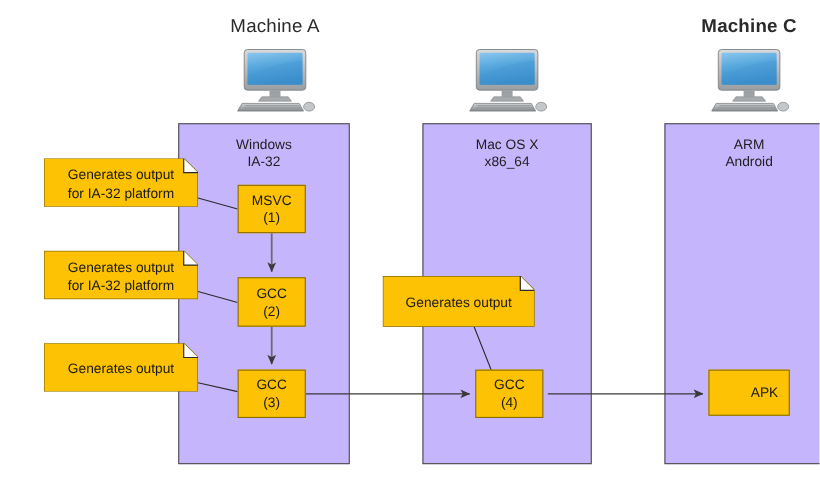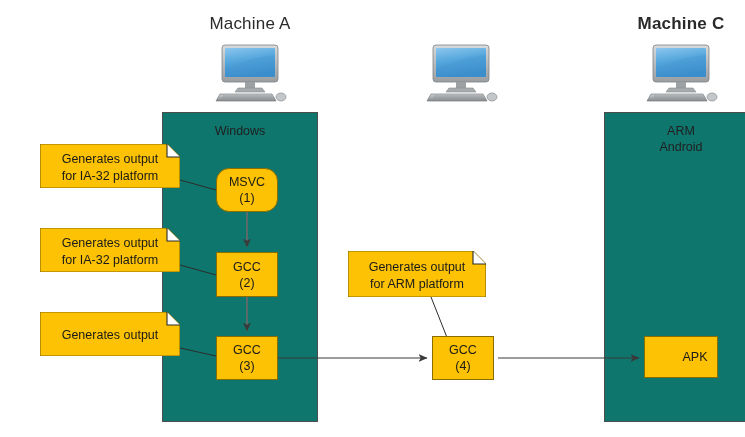--- a/index.html
+++ b/index.html
@@ -31,21 +31,21 @@
     white-space: nowrap;
   }
   .machine-icon {
     position: absolute;
     width: 74px;
     height: 60px;
   }
   .container-box {
     position: absolute;
     border: 1.6px solid #4d4d4d;
-    background: #0f766e;
+    background: #c4b5fd;
     box-sizing: border-box;
   }
   .container-label {
     position: absolute;
     width: 100%;
     text-align: center;
     font-size: 12.5px;
     line-height: 16px;
     color: #1f1f1f;
     top: 10px;
@@ -157,23 +157,30 @@
       <path d="M7 51 L59 51 L63 58 L3 58 Z" fill="url(#kbd)" stroke="#7b7f82" stroke-width="0.7"></path>
       <line x1="10" y1="53" x2="59" y2="53" stroke="#8e9295" stroke-width="0.7"></line>
       <line x1="9" y1="55" x2="61" y2="55" stroke="#8e9295" stroke-width="0.7"></line>
       <ellipse cx="68" cy="54" rx="5" ry="4" fill="#c3c7ca" stroke="#8a8e91" stroke-width="0.7"></ellipse>
     </svg>
   </div>
 
   <div class="container-box" style="left:134px; top:112px; width:156px; height:310px;">
     <div class="container-label">
       <div>Windows</div>
-    </div>
-  </div>
-
+      <div>IA-32</div>
+    </div>
+  </div>
+
+  <div class="container-box" style="left:356px; top:112px; width:154px; height:310px;">
+    <div class="container-label">
+      <div>Mac OS X</div>
+      <div>x86_64</div>
+    </div>
+  </div>
 
   <div class="container-box" style="left:576px; top:112px; width:154px; height:310px;">
     <div class="container-label">
       <div>ARM</div>
       <div>Android</div>
     </div>
   </div>
 
   <svg class="edge-layer">
     <defs>
@@ -189,21 +196,21 @@
     <line x1="250" y1="358" x2="399" y2="358" stroke="#3a3a3a" stroke-width="1.2" marker-end="url(#arrowhead)"></line>
 
     <line x1="470" y1="358" x2="611" y2="358" stroke="#3a3a3a" stroke-width="1.2" marker-end="url(#arrowhead)"></line>
 
     <line x1="152" y1="180" x2="188" y2="190" stroke="#2b2b2b" stroke-width="1"></line>
     <line x1="152" y1="265" x2="188" y2="275" stroke="#2b2b2b" stroke-width="1"></line>
     <line x1="152" y1="348" x2="188" y2="356" stroke="#2b2b2b" stroke-width="1"></line>
     <line x1="403" y1="297" x2="420" y2="340" stroke="#2b2b2b" stroke-width="1"></line>
   </svg>
 
-  <div class="node-box" style="left:188px; top:168px; width:62px; height:44px;border-radius:13px;">
+  <div class="node-box" style="left:188px; top:168px; width:62px; height:44px;">
     <div>MSVC</div>
     <div>(1)</div>
   </div>
 
   <div class="node-box" style="left:188px; top:252px; width:62px; height:45px;">
     <div>GCC</div>
     <div>(2)</div>
   </div>
 
   <div class="node-box" style="left:188px; top:336px; width:62px; height:44px;">
@@ -252,17 +259,16 @@
     </div>
   </div>
 
   <div class="note" style="left:320px; top:251px; width:138px; height:46px;">
     <svg class="note-svg" viewBox="0 0 138 46" preserveAspectRatio="none">
       <path d="M0,0 L125,0 L138,13 L138,46 L0,46 Z" fill="#fcc203" stroke="#8a6d00" stroke-width="1.2"></path>
       <path d="M125,0 L125,13 L138,13" fill="#ffffff" stroke="#2b2b2b" stroke-width="1.1"></path>
     </svg>
     <div class="note-text">
       <div>Generates output</div>
-      <div>for ARM platform</div>
     </div>
   </div>
 
 </div>
 
 </body></html>

